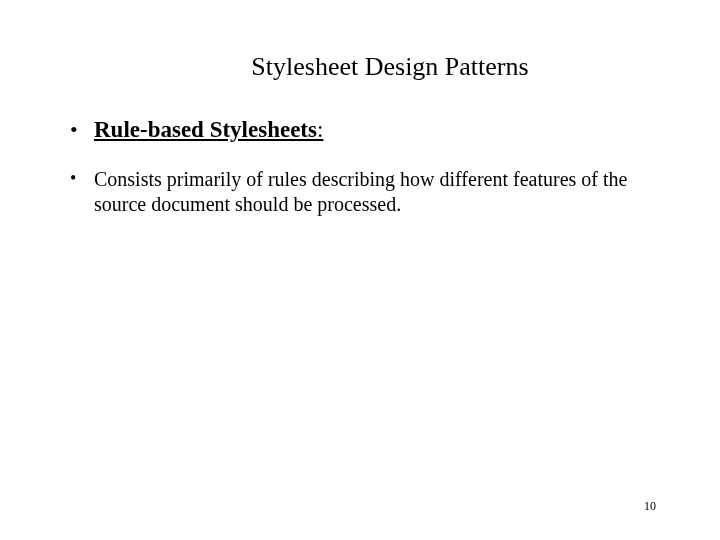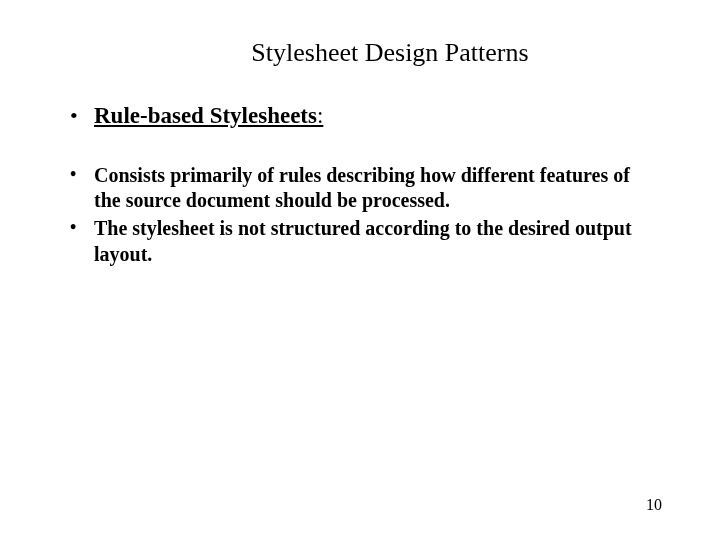--- a/index.html
+++ b/index.html
@@ -8,33 +8,33 @@
     height: 540px;
     background: #ffffff;
     font-family: "Times New Roman", Times, serif;
     color: #000000;
     position: relative;
     overflow: hidden;
   }
   .slide {
     width: 100%;
     height: 100%;
-    padding: 38px 60px 0 60px;
+    padding: 52px 60px 0 60px;
   }
   .title {
     font-size: 26px;
     font-weight: normal;
     text-align: center;
     margin-bottom: 34px;
     margin-left: 60px;
   }
   .section-list {
     list-style: none;
     margin-left: 10px;
-    margin-bottom: 32px;
+    margin-bottom: 22px;
   }
   .section-list li {
     position: relative;
     padding-left: 24px;
     font-size: 23px;
     line-height: 1.25;
   }
   .section-list li::before {
     content: "•";
     position: absolute;
@@ -53,47 +53,45 @@
   .body-list {
     list-style: none;
     margin-left: 10px;
   }
   .body-list li {
     position: relative;
     padding-left: 24px;
     font-size: 20px;
     line-height: 1.28;
     margin-bottom: 2px;
-    font-weight: bold;
   }
   .body-list li::before {
     content: "•";
     position: absolute;
     left: 0;
     top: 0;
     font-size: 18px;
   }
   .page-number {
     position: absolute;
     bottom: 26px;
-    right: 58px;
-    font-size: 16px;
+    right: 64px;
+    font-size: 12px;
   }
 </style>
 </head>
 <body>
 
 <div class="slide">
   <h1 class="title">Stylesheet Design Patterns</h1>
 
   <ul class="section-list">
     <li>
       <span class="section-heading">Rule-based Stylesheets</span><span class="section-colon">:</span>
     </li>
   </ul>
 
   <ul class="body-list">
     <li>Consists primarily of rules describing how different features of the source document should be processed.</li>
-    <li>The stylesheet is not structured according to the desired output layout.</li>
   </ul>
 
   <div class="page-number">10</div>
 </div>
 
 </body></html>

